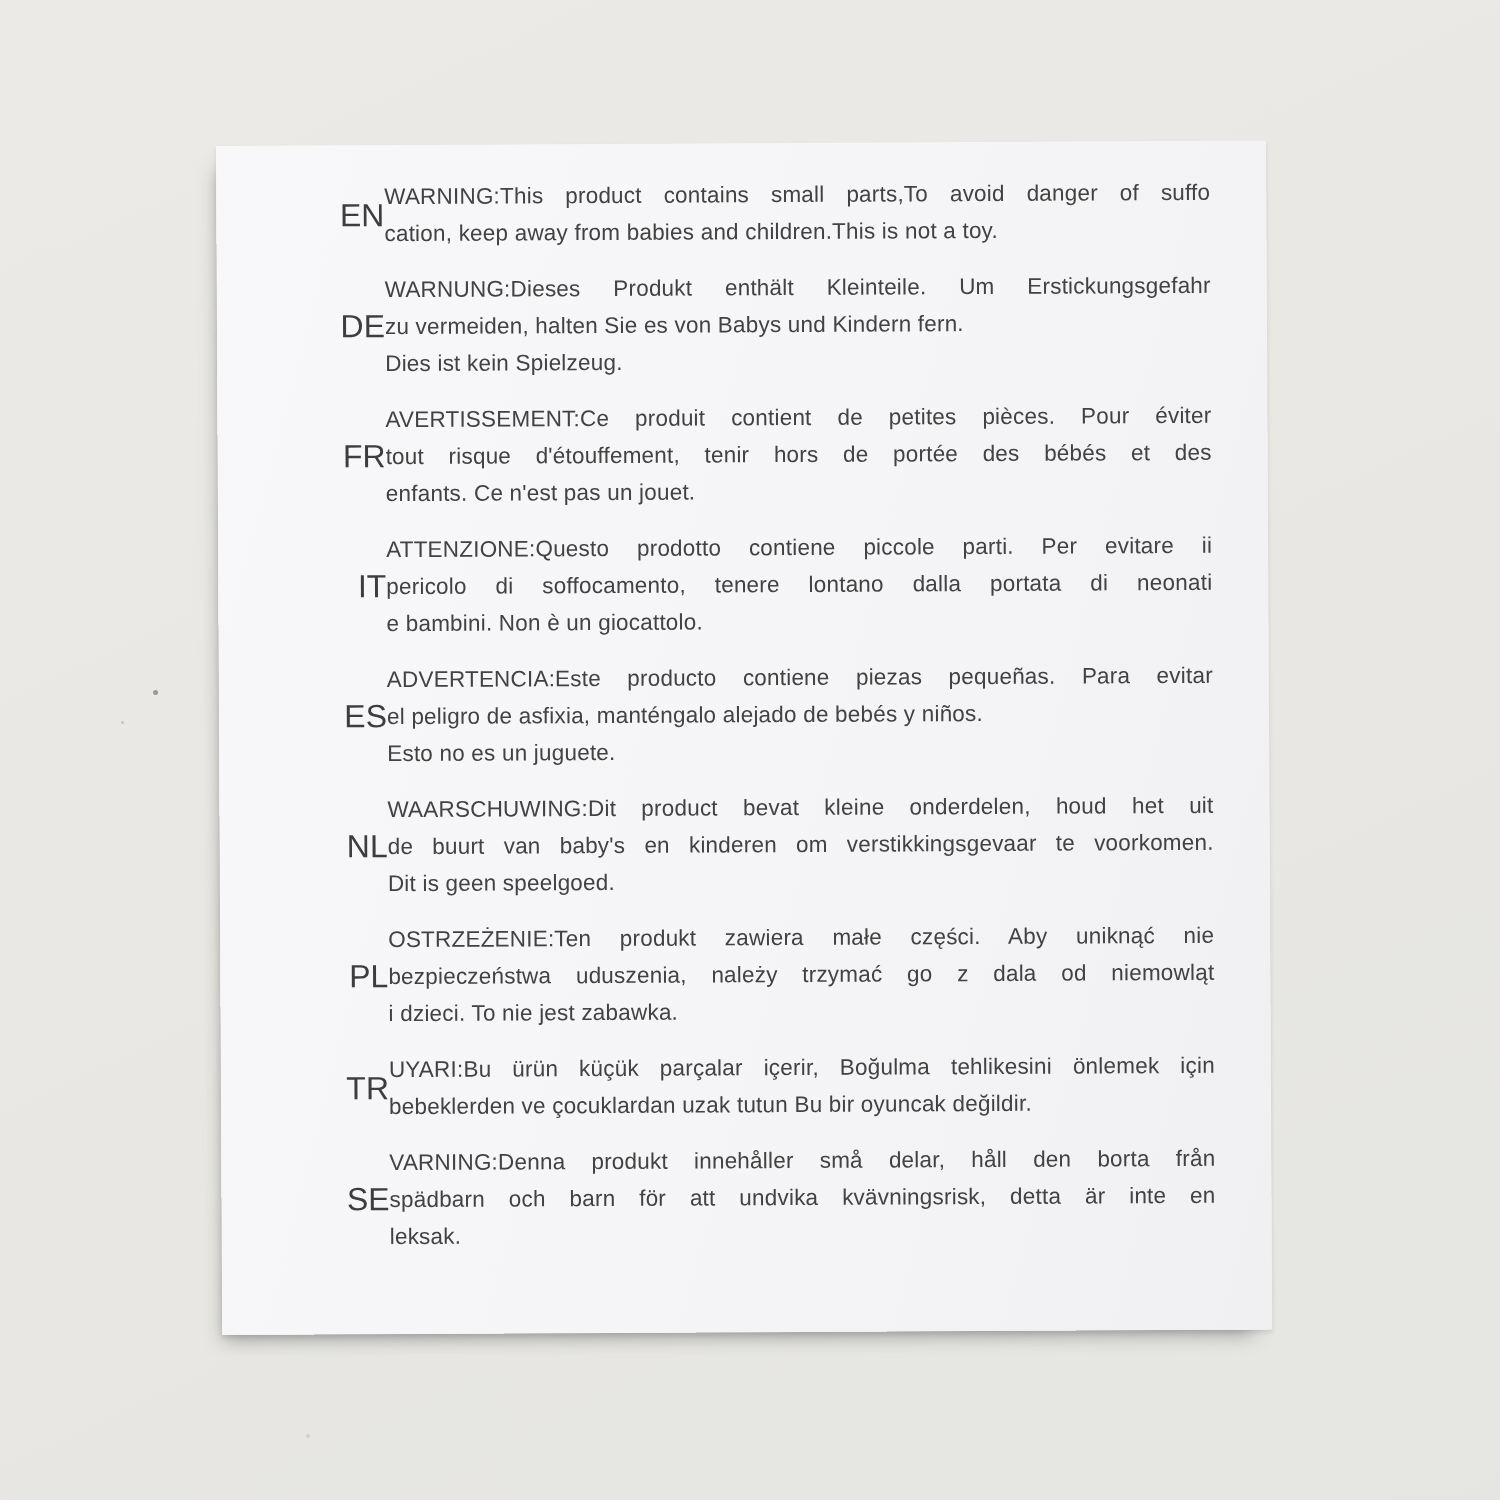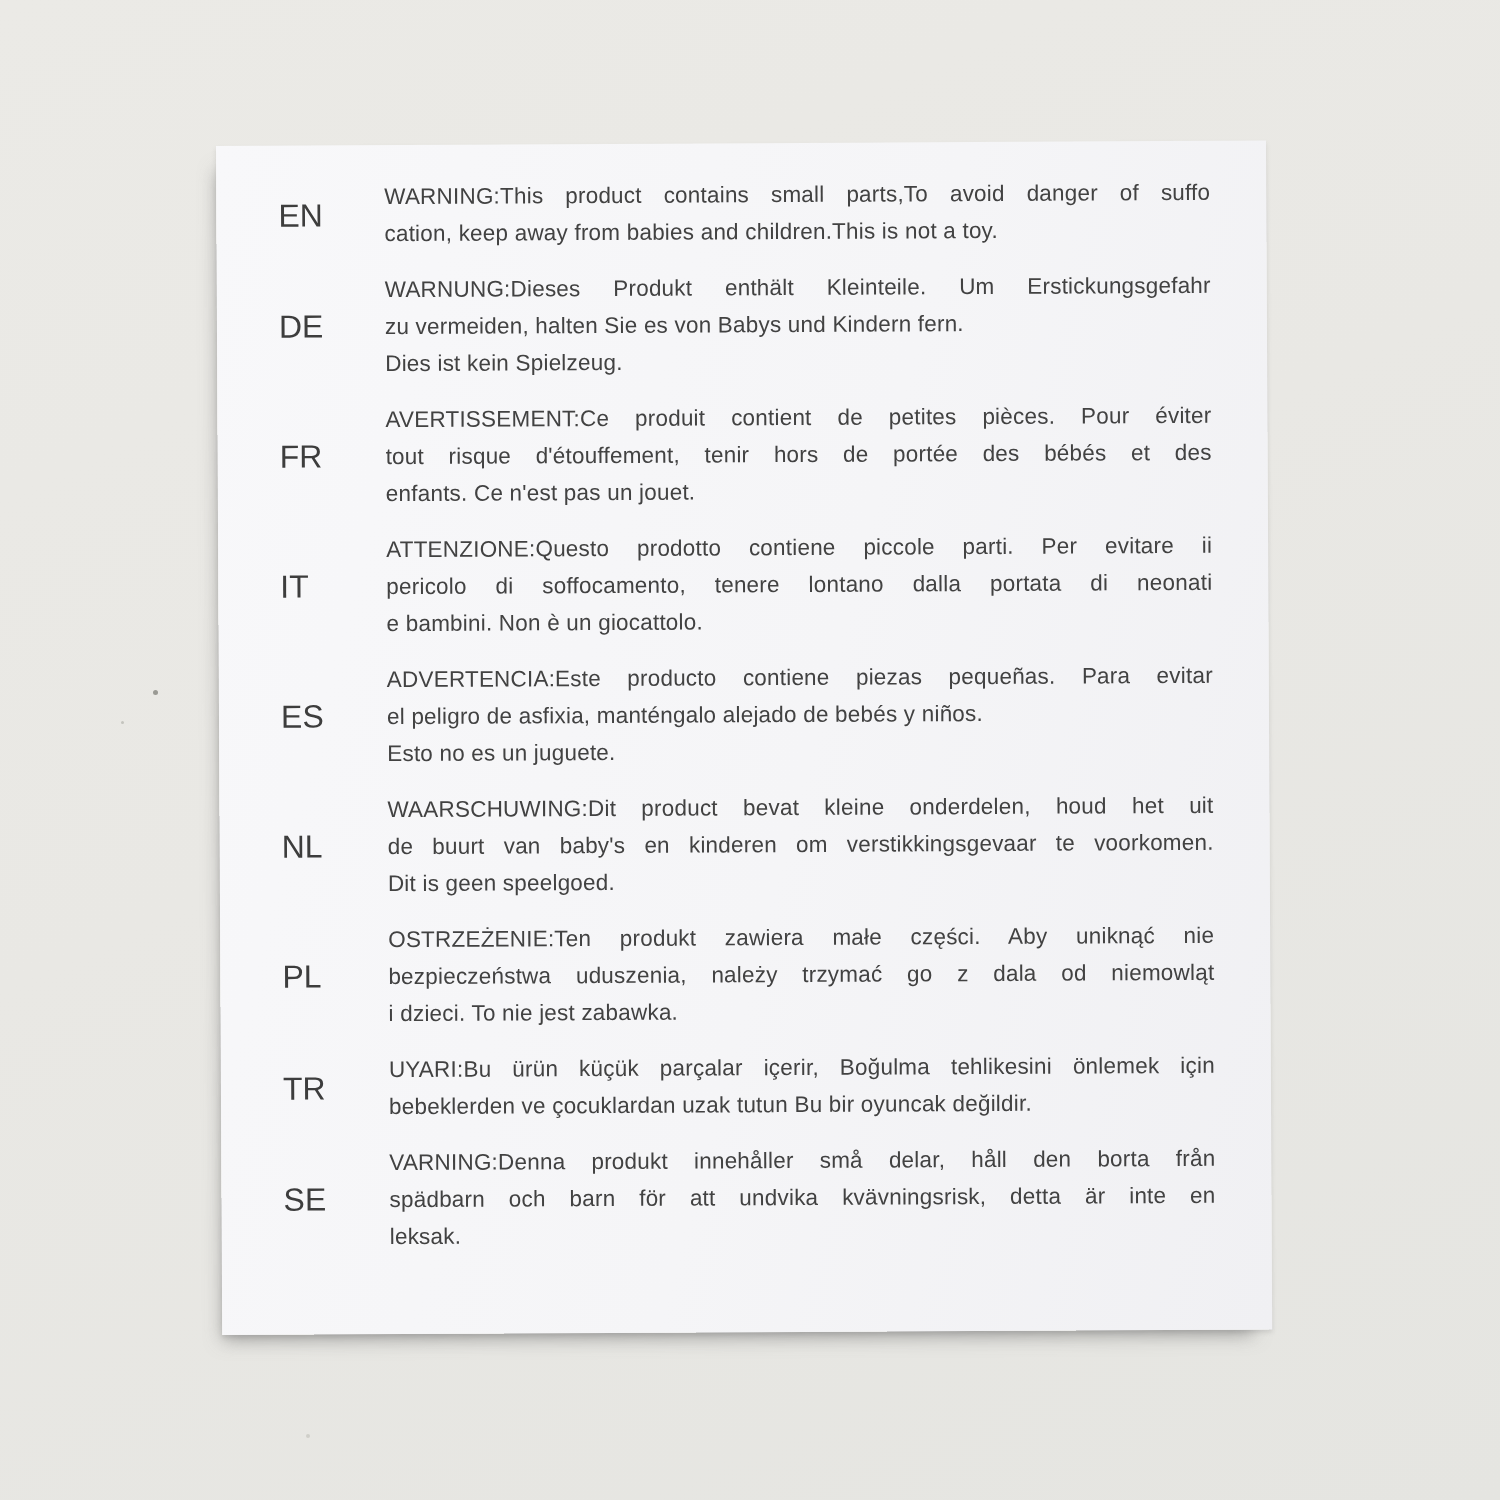--- a/index.html
+++ b/index.html
@@ -41,21 +41,21 @@
     box-shadow: -9px 15px 18px -10px rgba(105,105,105,0.55),
                 0 3px 4px rgba(140,140,140,0.25);
   }
   .section-row {
     display: flex;
     align-items: center;
     margin-bottom: 19px;
   }
   .lang-code {
     flex: 0 0 106px;
-    text-align: left;
+    text-align: right;
     font-size: 32px;
     color: #3d3d3d;
   }
   .section-text {
     flex: 1 1 auto;
     min-width: 0;
   }
   .ln {
     font-size: 22.5px;
     line-height: 37px;

